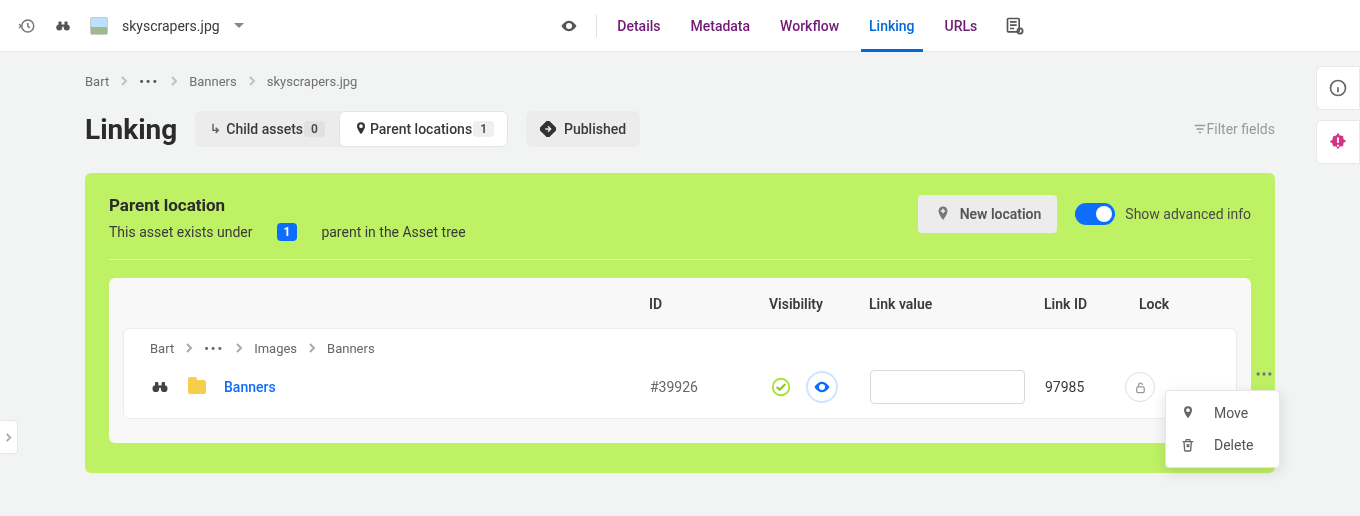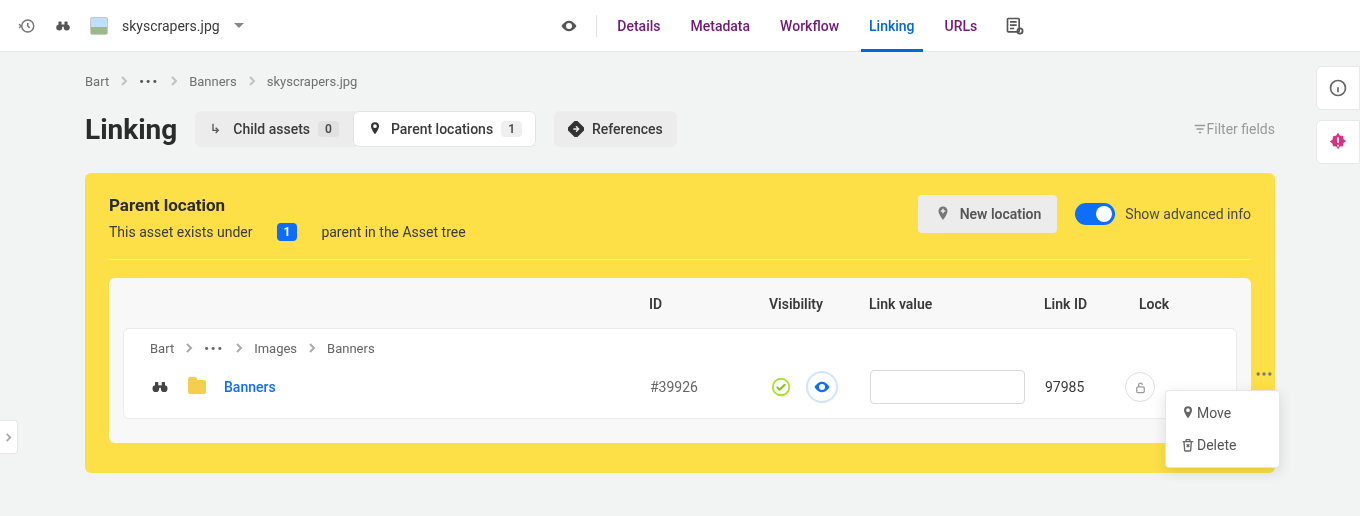--- a/index.html
+++ b/index.html
@@ -40,29 +40,29 @@
   .ic svg { width:100%; height:100%; }
   
   
   .content { padding:22px 85px 0 85px; position:relative; }
   .crumbs { display:flex; align-items:center; gap:10px; color:#707070; font-size:13px; margin-bottom:22px;}
   .crumbs .sep svg { width:10px; height:10px; opacity:.4; }
   
   .heading-row { display:flex; align-items:center; gap:18px; margin-bottom:26px; }
   .page-title { font-size:28px; font-weight:700; color:#2b2b2b; }
   .pillgroup { display:flex; background:#ebeceb; border-radius:6px; overflow:hidden; }
-  .pill { display:flex; align-items:center; gap:8px; padding:10px 14px; color:#3a3a3a; font-weight:500; cursor:pointer; }
+  .pill { display:flex; align-items:center; gap:1px; padding:10px 14px; color:#3a3a3a; font-weight:500; cursor:pointer; }
   .pill.active { background:#fff; border-radius:6px; box-shadow: inset 0 0 0 1px #e3e3e3; }
   .pill-badge { background:#e0e1e0; color:#4a4a4a; font-size:12px; font-weight:600; border-radius:4px; padding:1px 7px; }
   .pill.active .pill-badge { background:#efefef; }
   .pill-standalone { background:#ebeceb; border-radius:6px; display:flex; align-items:center; gap:8px; padding:10px 14px; color:#3a3a3a; font-weight:500; cursor:pointer;}
   .filter-fields { margin-left:auto; color:#9a9a9a; display:flex; align-items:center; gap:0; }
   
   
-  .panel { background:#fde047; border-radius:6px; padding:22px 24px 30px 24px; }
+  .panel { background:#bef264; border-radius:6px; padding:22px 24px 30px 24px; }
   .panel-head-row { display:flex; align-items:flex-start; }
   .panel-head-left { flex:1; }
   .panel-title { font-size:17px; font-weight:700; color:#2b2b2b; margin-bottom:8px;}
   .panel-sub { color:#3a3a3a; display:flex; align-items:center; gap:24px;}
   .count-chip { background:#0d6efd; color:#fff; font-size:12px; font-weight:700; border-radius:4px; padding:2px 7px; }
   .panel-actions { display:flex; align-items:center; gap:18px; }
   .newloc-btn { background:#ececec; border-radius:4px; padding:10px 16px; display:flex; align-items:center; gap:8px; font-weight:600; color:#555; cursor:pointer;}
   .toggle-wrap { display:flex; align-items:center; gap:10px; }
   .toggle { width:40px; height:22px; background:#0d6efd; border-radius:11px; position:relative; cursor:pointer;}
   .toggle::after { content:""; position:absolute; right:3px; top:3px; width:16px; height:16px; background:#fff; border-radius:50%; }
@@ -92,21 +92,21 @@
   .lock-circle { width:30px; height:30px; border-radius:50%; border:1px solid #dedede; display:flex; align-items:center; justify-content:center; color:#999;}
   .row-more { position:absolute; right:-38px; top:50%; transform:translateY(-50%); color:#777; cursor:pointer;}
   .vis-eye { width:32px; height:32px; border-radius:50%; border:2px solid #cfe4ff; display:flex; align-items:center; justify-content:center;}
   
   
   .tick-lime svg circle.outer { stroke:#a6e22e; }
   .tick-lime svg path { stroke:#8bc220; }
   
   
   .dropdown { position:absolute; top:390px; right:80px; background:#fff; border:1px solid #e6e6e6; border-radius:4px; box-shadow:0 4px 14px rgba(0,0,0,.12); width:115px; padding:6px 0; z-index:40;}
-  .dropdown-item { display:flex; align-items:center; gap:1px; padding:8px 14px; color:#555; cursor:pointer;}
+  .dropdown-item { display:flex; align-items:center; gap:18px; padding:8px 14px; color:#555; cursor:pointer;}
   
   
   .side-flaps { position:absolute; top:66px; right:0; display:flex; flex-direction:column; gap:10px; }
   .flap { width:44px; height:44px; background:#fff; border:1px solid #e8e8e8; border-radius:6px 0 0 6px; display:flex; align-items:center; justify-content:center; color:#666;}
   .flap.pink { color:#d63384; }
   
   .thumb { width:18px; height:18px; display:inline-block; background:linear-gradient(180deg,#bde0ff 0%,#bde0ff 55%,#9dbb8a 55%,#9dbb8a 100%); border:1px solid #c9c9c9; border-radius:2px;}
   .folder-ic { width:18px; height:14px; background:#f6cd4c; border-radius:2px; position:relative; display:inline-block;}
   .folder-ic::before{ content:""; position:absolute; top:-3px; left:0; width:9px; height:4px; background:#f6cd4c; border-radius:2px 2px 0 0;}
   
@@ -222,21 +222,21 @@
         <span class="pill-badge">1</span>
       </div>
     </div>
     <div class="pill-standalone">
       <span class="ic" style="width:16px;height:16px">
         <svg viewBox="0 0 24 24" fill="#333">
             <rect x="2" y="2" width="20" height="20" rx="3" transform="rotate(45 12 12)"></rect>
             <path d="M8 12h8M12 8l4 4-4 4" stroke="#ebeceb" stroke-width="2" fill="none"></path>
           </svg>
       </span>
-      <span>References</span>
+      <span>Published</span>
     </div>
     <div class="filter-fields">
       <span class="ic" style="width:14px;height:14px">
         <svg viewBox="0 0 24 24" fill="none" stroke="#9a9a9a" stroke-width="2.5">
             <path d="M3 6h18M6 12h12M10 18h4"></path>
           </svg>
       </span>
       <span>Filter fields</span>
     </div>
   </div>

